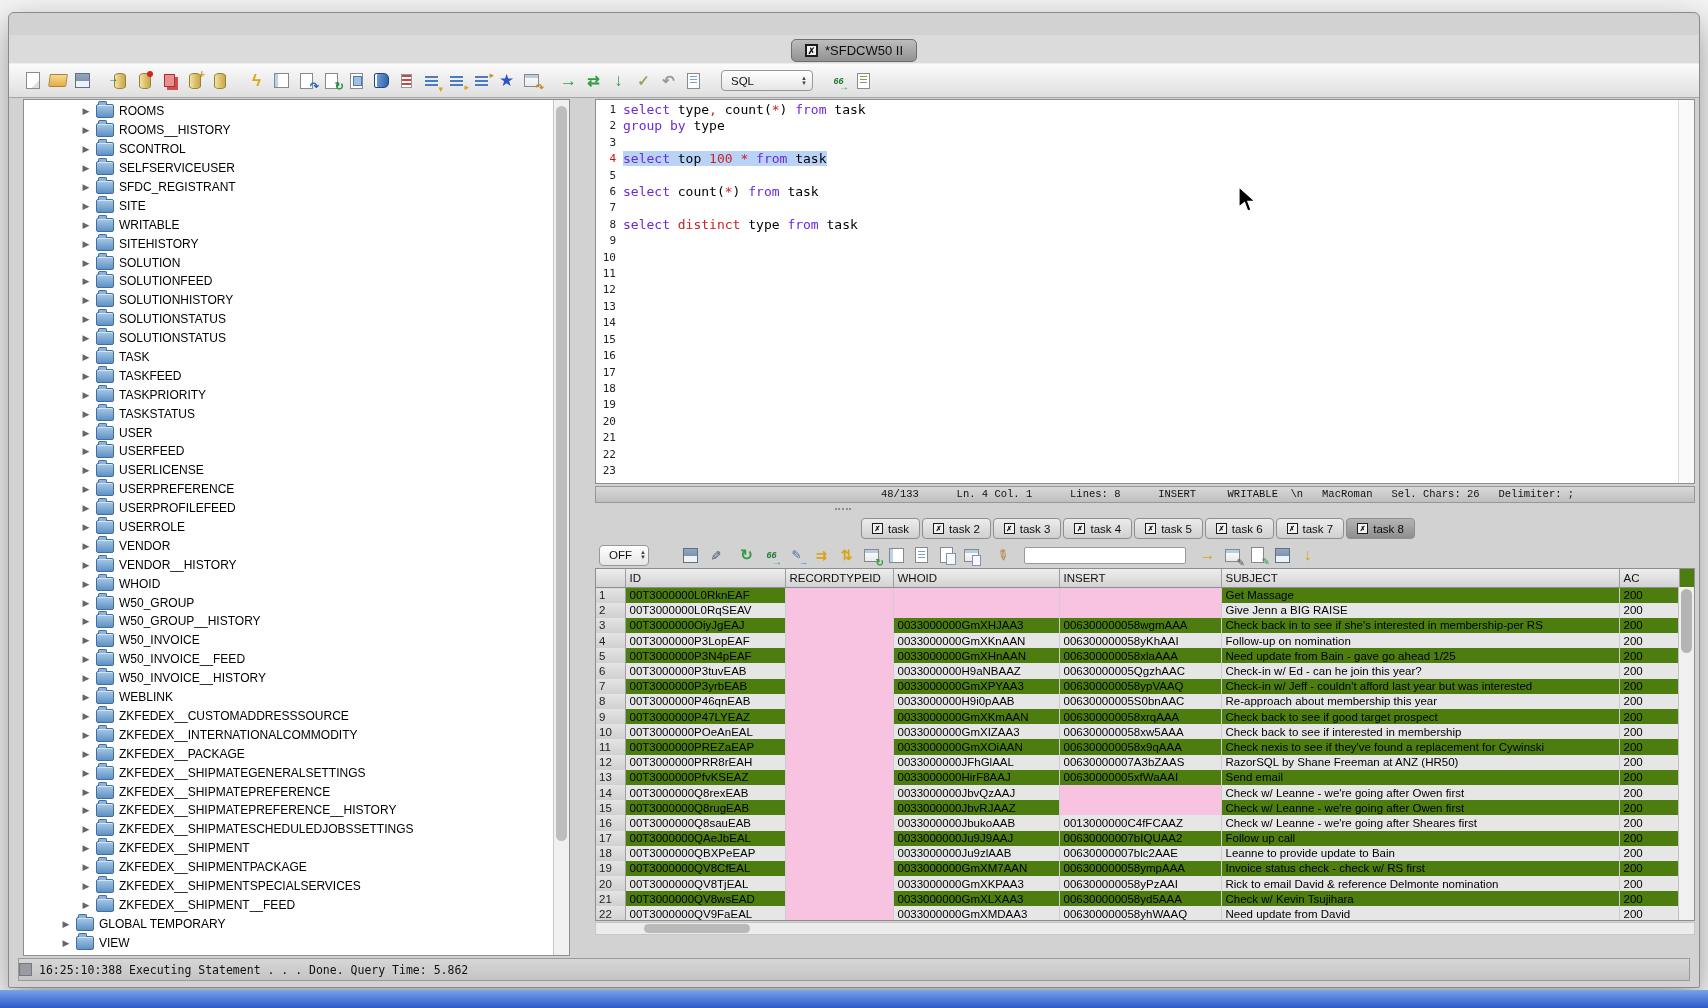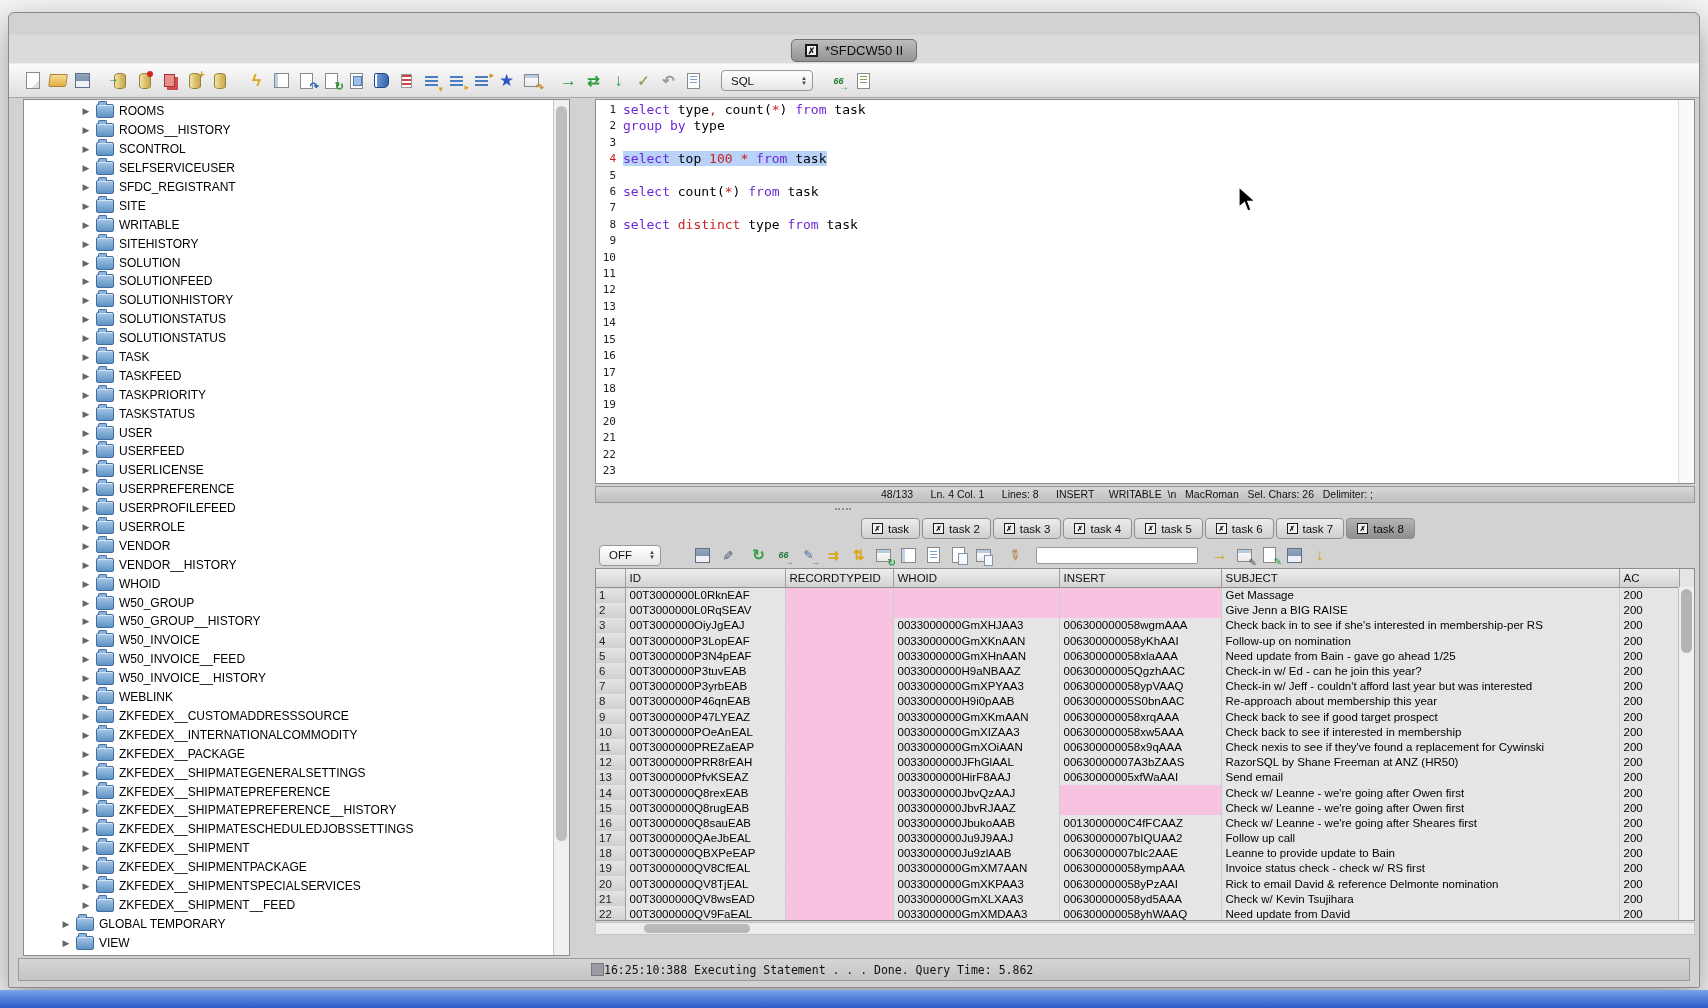--- a/index.html
+++ b/index.html
@@ -107,53 +107,53 @@
   .gutter .sel{color:#cc1111}
   .code{position:absolute;left:27px;top:2px;right:18px;line-height:16.4px;white-space:pre;color:#000}
   .cl{min-height:16.4px}
   .code .k{color:#6d28d9}
   .code .r{color:#cc2222}
   .hl{background:#b9d3f8}
   .ed-vscroll{position:absolute;right:0;top:0;bottom:0;width:15px;background:#fafafa;border-left:1px solid #dcdcdc}
 
   .edstatus{position:absolute;left:0;top:387px;right:0;height:17px;background:linear-gradient(#d8d8d8,#bfbfbf);
             border:1px solid #979797;box-sizing:border-box;font-size:10.5px;line-height:15px;color:#111;
-            padding-left:285px;white-space:pre;font-family:Liberation Sans, sans-serif}
+            padding-left:285px;white-space:pre;font-family:Liberation Mono, monospace}
   .splitter{position:absolute;left:0;top:404px;right:0;height:13px}
   .grip{position:absolute;left:240px;top:5px;width:16px;border-top:2px dotted #8f8f8f}
 
   .tabsrow{position:absolute;left:0;top:417px;right:0;height:23px;display:flex;align-items:flex-end;padding-left:266px}
   .rtab{height:21px;display:inline-flex;align-items:center;gap:5px;padding:0 10px;margin-right:2px;
         background:linear-gradient(#ececec,#d0d0d0);border:1px solid #8f8f8f;border-radius:4px;
         font-size:11.5px;color:#0d0d0d;box-sizing:border-box}
   .rtab.active{background:linear-gradient(#b4b4b4,#8e8e8e)}
 
   .rtoolbar{position:absolute;left:0;top:443px;right:0;height:26px;display:flex;align-items:center;padding:0 4px}
   .rtoolbar .tb-group{margin-right:12px}
   .searchbox{width:162px;height:17px;border:1px solid #9a9a9a;border-radius:2px;background:#fff;margin-right:12px;
              font-size:11px;padding:0 4px;box-sizing:border-box}
 
-  .tablewrap{position:absolute;left:0;top:469px;right:0;height:353px;background:#e5e5e5;border:1px solid #8e8e8e;
+  .tablewrap{position:absolute;left:0;top:469px;right:0;height:353px;background:#4d7c0f;border:1px solid #8e8e8e;
              box-sizing:border-box;overflow:hidden}
   table{border-collapse:collapse;table-layout:fixed;width:1083px;font-size:11.5px}
   th{height:18px;background:linear-gradient(#ededed,#d2d2d2);border-right:1px solid #9e9e9e;border-bottom:1px solid #8e8e8e;
      text-align:left;padding:0 4px;font-weight:normal;color:#111;overflow:hidden;white-space:nowrap}
   tbody tr{height:15.2px}
   td{padding:0 4px;border-right:1px solid #cdcdcd;overflow:hidden;white-space:nowrap;color:#000}
   tbody tr:nth-child(even) td{background:#e6e6e6}
   td.pink{background:#f7c3e1 !important}
   td.rn{background:linear-gradient(#e4e4e4,#d0d0d0) !important;border-right:1px solid #9e9e9e;color:#222;padding:0 3px}
   .tbl-vscroll{position:absolute;right:0;top:18px;bottom:0;width:15px;background:#f0f0f0;border-left:1px solid #c0c0c0}
   .tbl-vscroll .thumb{position:absolute;left:2px;right:2px;top:2px;height:64px;background:#b4b4b4;border-radius:7px}
   .hscroll{position:absolute;left:0;top:823px;right:0;height:13px;background:#ececec;border:1px solid #c6c6c6;box-sizing:border-box}
   .hscroll .thumb{position:absolute;left:48px;top:1px;width:106px;height:9px;background:#b9b9b9;border-radius:5px}
 
   .statusbar{position:absolute;left:9px;right:9px;top:945px;height:23px;background:linear-gradient(#d6d6d6,#c4c4c4);
-             border:1px solid #9a9a9a;box-sizing:border-box;display:flex;align-items:center;gap:0;
-             padding-left:572px;font-family:"DejaVu Sans Mono",monospace;font-size:11.5px;color:#111}
+             border:1px solid #9a9a9a;box-sizing:border-box;display:flex;align-items:center;gap:7px;
+             font-family:"DejaVu Sans Mono",monospace;font-size:11.5px;color:#111}
   .stat-icon{width:11px;height:11px;background:#9a9aa2;border:1px solid #77777f;flex:none}
 
   .blue-strip{position:absolute;left:0;right:0;bottom:0;height:18px;background:linear-gradient(#7aa2e8,#2b5bc9)}
   .cursor{position:absolute;left:1238px;top:186px;pointer-events:none}
 </style>
 </head>
 <body>
 
 <div class="window">
 
@@ -517,21 +517,21 @@
           <span class="closebox">✗</span>
           <span>task 7</span>
         </div>
         <div class="rtab active">
           <span class="closebox">✗</span>
           <span>task 8</span>
         </div>
       </div>
 
     <div class="rtoolbar">
-      <div class="select-box" style="width:62px;margin-right:32px">
+      <div class="select-box" style="width:50px;margin-right:32px">
         <span>OFF</span>
         <span class="stepper">
             <span>▲</span>
             <span>▼</span>
           </span>
       </div>
       <div class="tb-groups" id="rt-g1">
           <div class="tb-group">
             <span class="ic i-floppy"></span>
             <span class="ic i-filter-pencil"></span>

